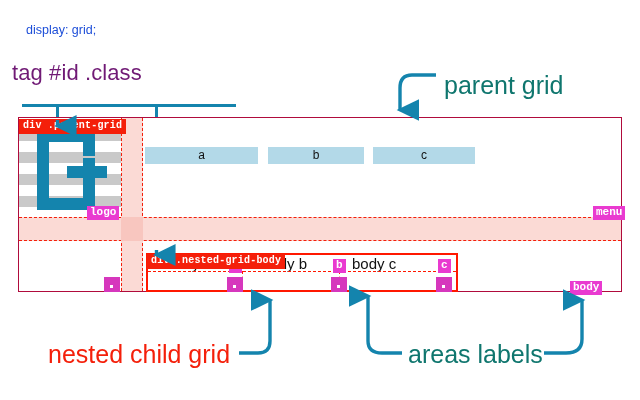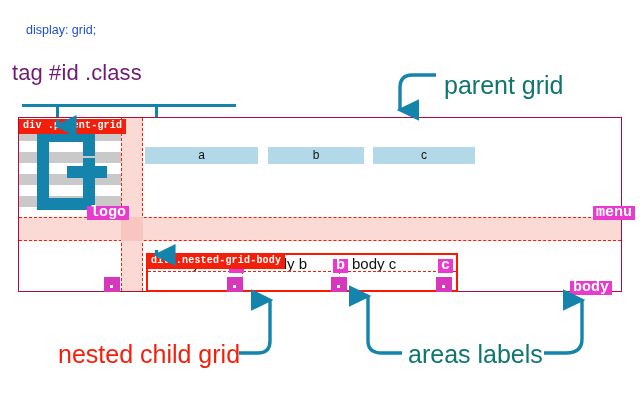--- a/index.html
+++ b/index.html
@@ -18,21 +18,21 @@
   }
   #ann-tagidclass{
     left:12px;top:60px;
     font-size:22px;color:#701a75;white-space:nowrap;letter-spacing:.1px;
   }
   #ann-parent{
     left:444px;top:71px;
     font-size:25px;color:#0f766e;white-space:nowrap;
   }
   #ann-nested{
-    left:58px;top:340px;
+    left:48px;top:340px;
     font-size:25px;color:#f41f0a;white-space:nowrap;
   }
   #ann-areas{
     left:408px;top:340px;
     font-size:25px;color:#0f766e;white-space:nowrap;
   }
 
   
   .teal{background:#1484ad;}
   #lead-bar{left:22px;top:104px;width:214px;height:3px;}
@@ -76,21 +76,21 @@
     font-size:10px;font-weight:bold;letter-spacing:.2px;
     padding:1px 4px 2px 4px;white-space:nowrap;line-height:12px;
   }
   #tag-parent{left:19px;top:119px;}
   #tag-nested{left:147px;top:254px;}
 
   .area-label{
     position:absolute;
     background:#e93ad0;color:#ffffff;
     font-family:"Liberation Mono", monospace;
-    font-size:15px;font-weight:bold;
+    font-size:11px;font-weight:bold;
     padding:1px 3px 2px 3px;white-space:nowrap;line-height:11px;
   }
   .area-dot{
     position:absolute;background:#d637bd;
     width:16px;height:15px;
   }
   .area-dot::after{
     content:"";position:absolute;left:6px;top:8px;width:3px;height:3px;background:#ffffff;
   }
 

